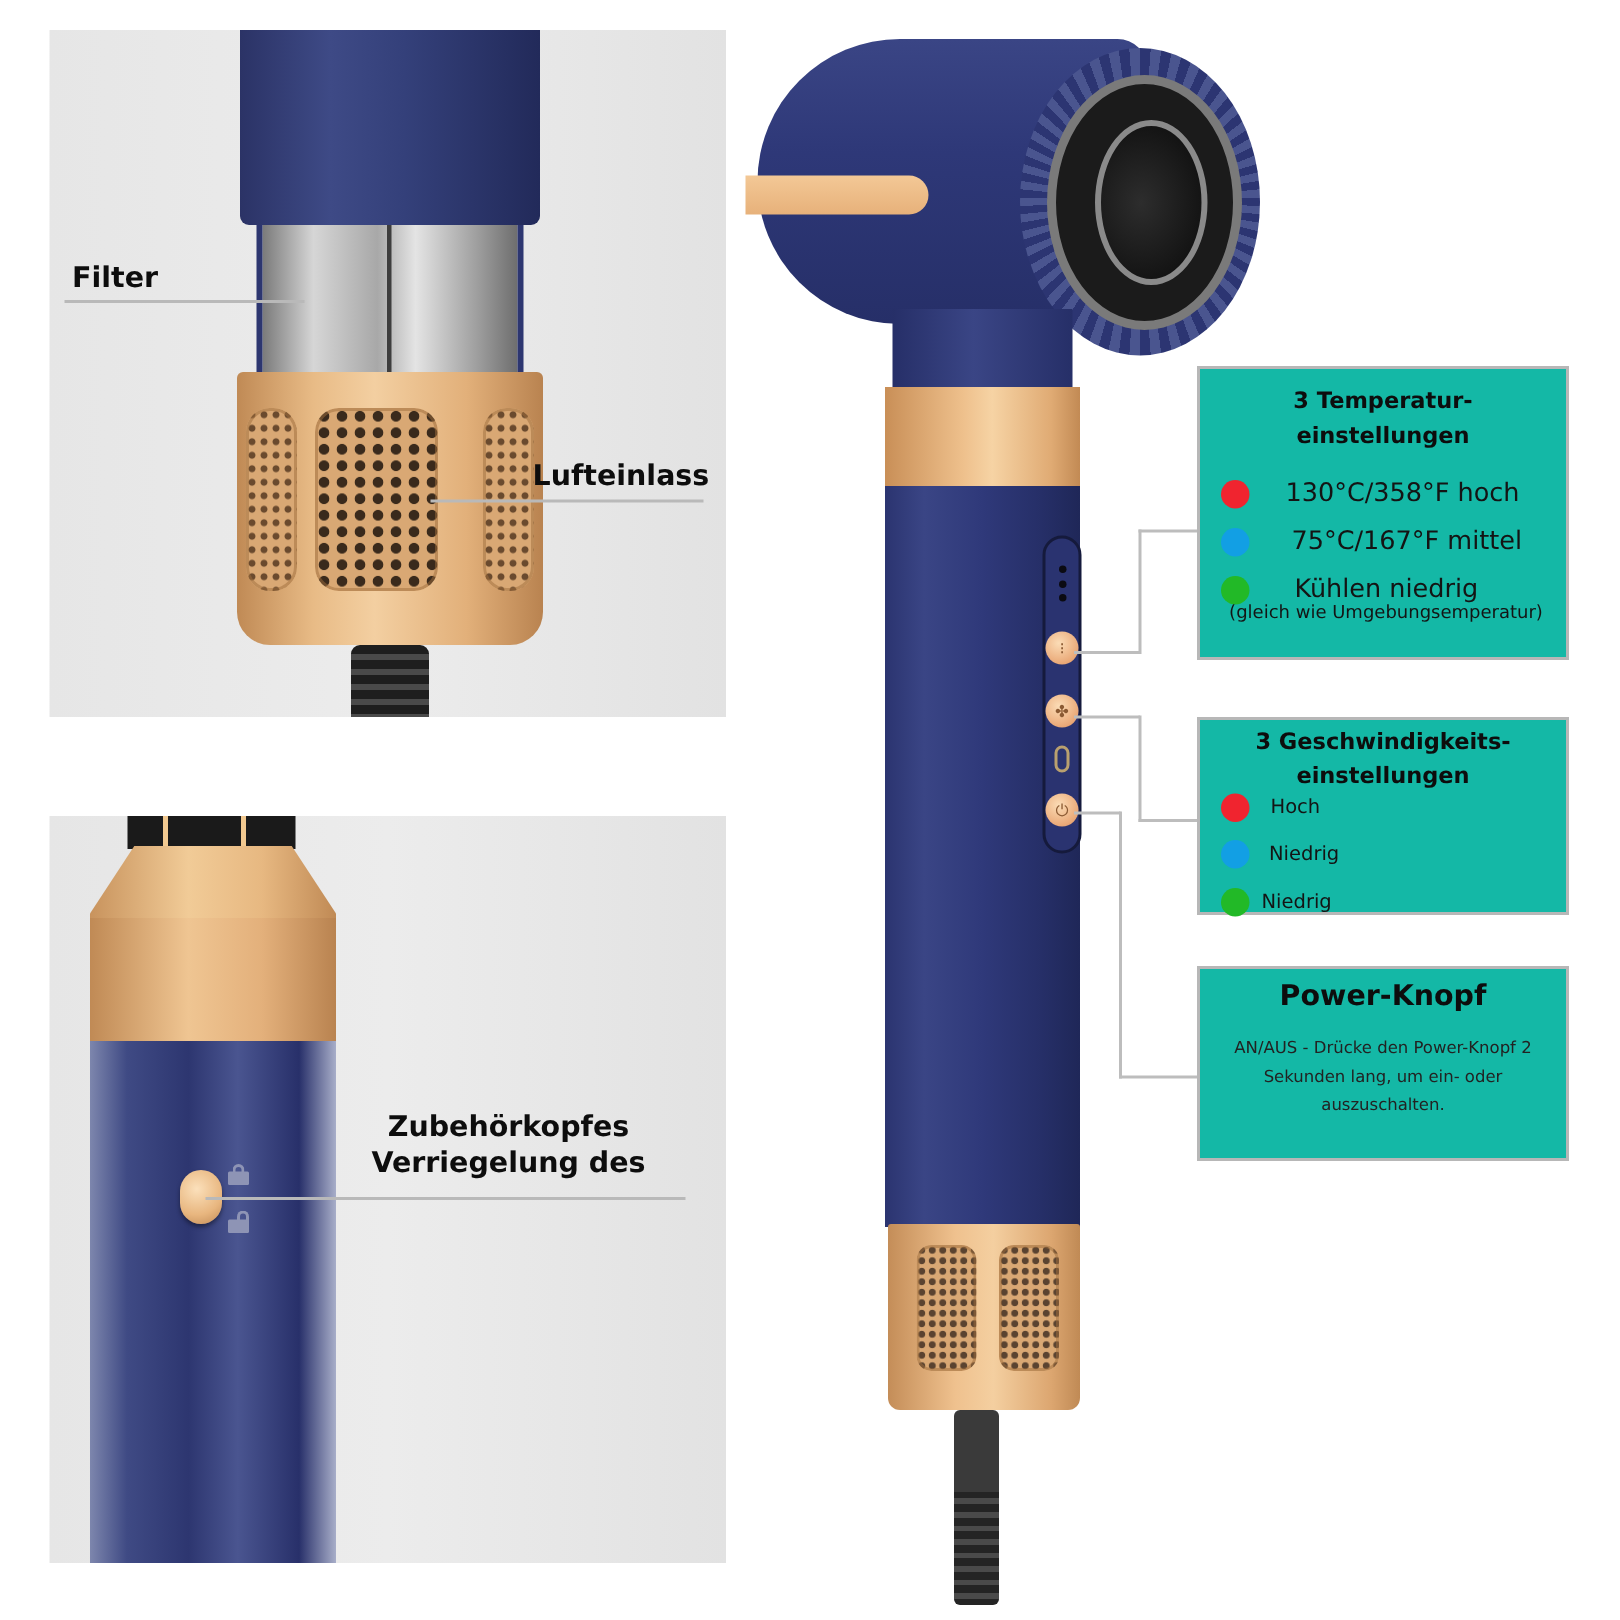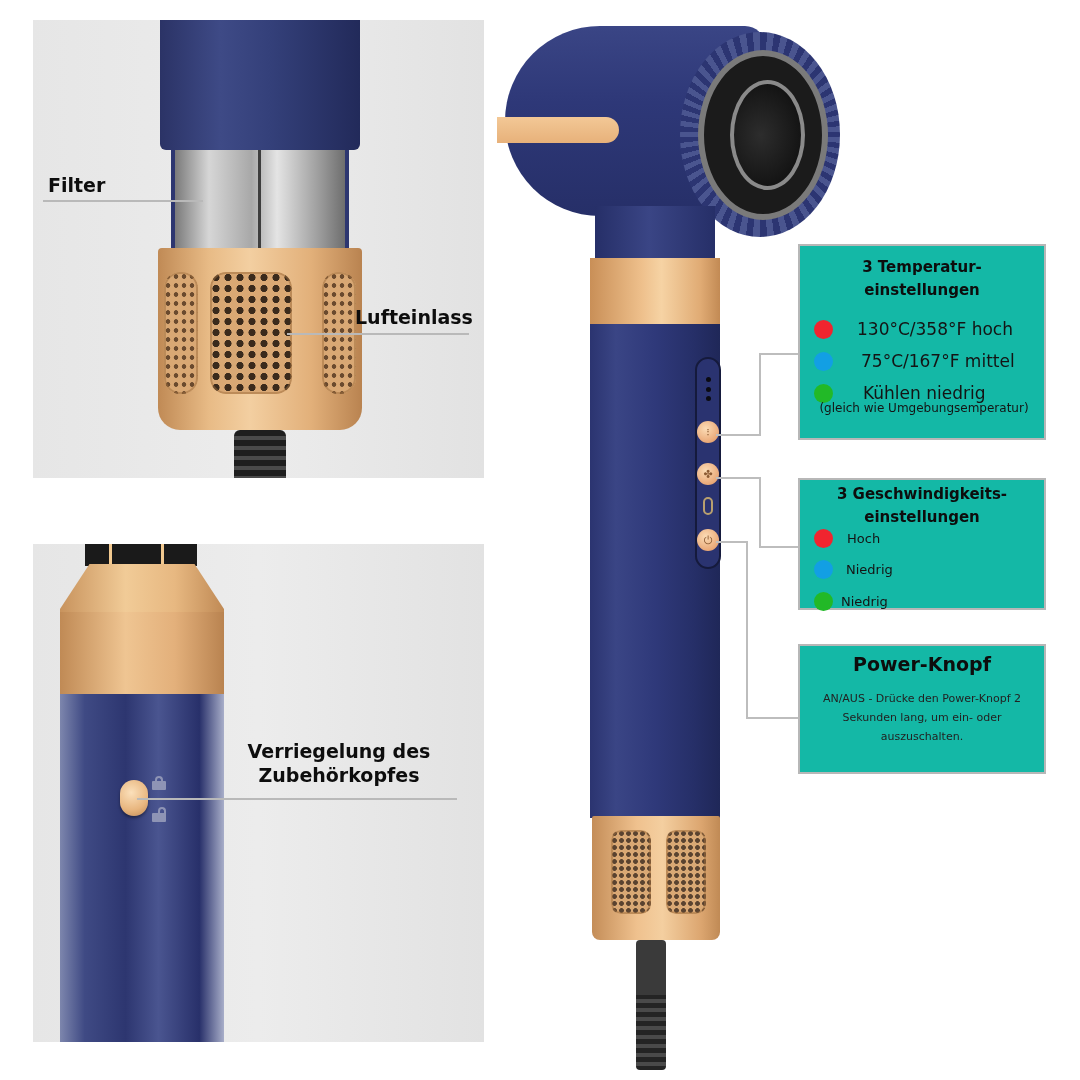--- a/index.html
+++ b/index.html
@@ -132,22 +132,22 @@
   <div class="lock-icon" style="left:119px; top:232px;">
     <div class="shackle"></div>
       <div class="body"></div>
   </div>
   <div class="lock-icon open" style="left:119px; top:264px;">
     <div class="shackle"></div>
       <div class="body"></div>
   </div>
 
   <div class="label-bold" style="left:182px; top:196px; width:248px; text-align:center;">
+    <div>Zubehörkopfes</div>
     <div>Verriegelung des</div>
-    <div>Zubehörkopfes</div>
   </div>
   <div class="callout-line" style="left:104px; top:254px; width:320px;"></div>
 </div>
 
 <div class="abs dryer-head"></div>
 <div class="abs dryer-stripe"></div>
 <div class="abs dryer-ring"></div>
 <div class="abs dryer-ring-inner"></div>
 <div class="abs dryer-ring-core"></div>
 <div class="abs dryer-neck"></div>

